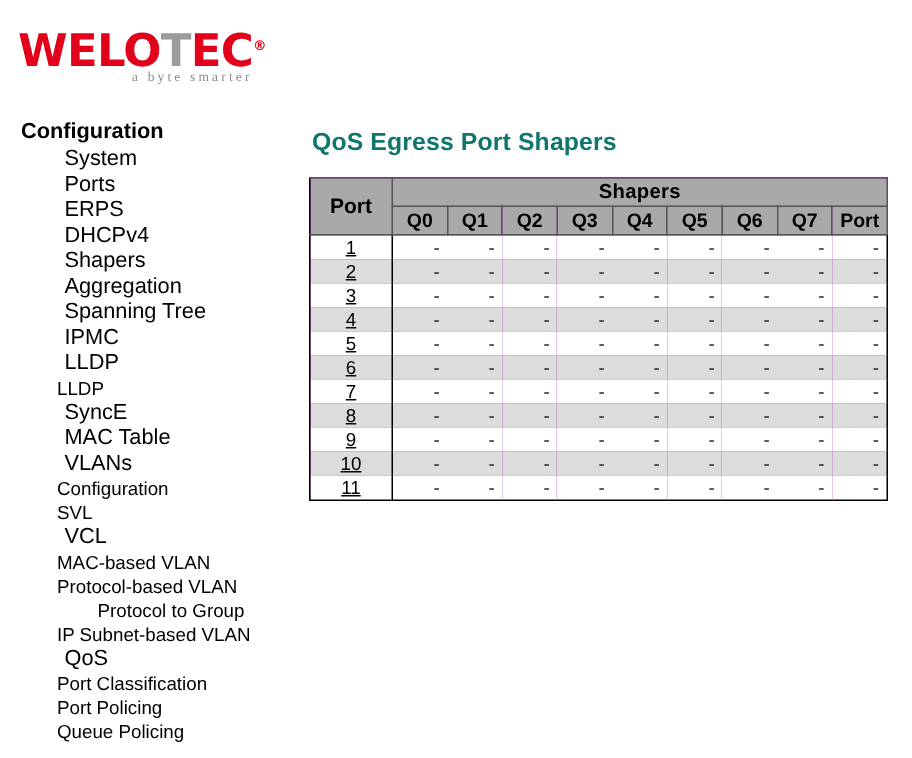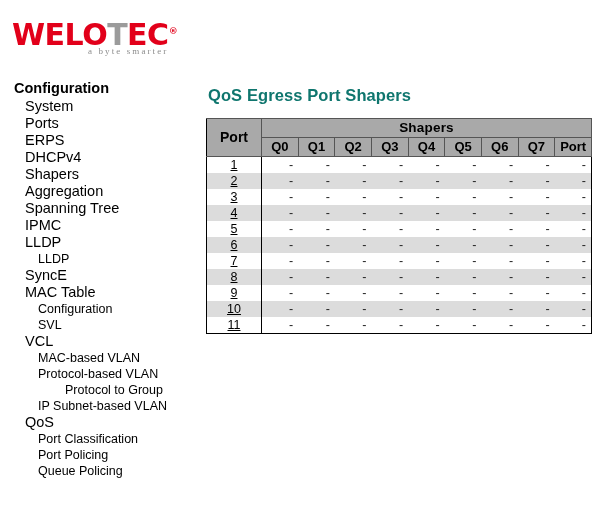--- a/index.html
+++ b/index.html
@@ -69,21 +69,21 @@
     line-height: 17px;
     white-space: nowrap;
   }
   .nav-item {
     font-size: 14.5px;
     line-height: 17px;
     color: #000;
     white-space: nowrap;
     cursor: pointer;
   }
-  .nav-item.lvl1 { padding-left: 25px; }
+  .nav-item.lvl1 { padding-left: 43px; }
   .nav-item.lvl2 { padding-left: 38px; font-size: 12.5px; line-height: 16px; }
   .nav-item.lvl3 { padding-left: 65px; font-size: 12.5px; line-height: 16px; }
 
   
   #main {
     position: absolute;
     left: 206px;
     top: 86px;
     width: 396px;
   }
@@ -164,20 +164,21 @@
       <div class="nav-item lvl1">ERPS</div>
       <div class="nav-item lvl1">DHCPv4</div>
       <div class="nav-item lvl1">Shapers</div>
       <div class="nav-item lvl1">Aggregation</div>
       <div class="nav-item lvl1">Spanning Tree</div>
       <div class="nav-item lvl1">IPMC</div>
       <div class="nav-item lvl1">LLDP</div>
       <div class="nav-item lvl2">LLDP</div>
       <div class="nav-item lvl1">SyncE</div>
       <div class="nav-item lvl1">MAC Table</div>
+      <div class="nav-item lvl1">VLANs</div>
       <div class="nav-item lvl2">Configuration</div>
       <div class="nav-item lvl2">SVL</div>
       <div class="nav-item lvl1">VCL</div>
       <div class="nav-item lvl2">MAC-based VLAN</div>
       <div class="nav-item lvl2">Protocol-based VLAN</div>
       <div class="nav-item lvl3">Protocol to Group</div>
       <div class="nav-item lvl2">IP Subnet-based VLAN</div>
       <div class="nav-item lvl1">QoS</div>
       <div class="nav-item lvl2">Port Classification</div>
       <div class="nav-item lvl2">Port Policing</div>

